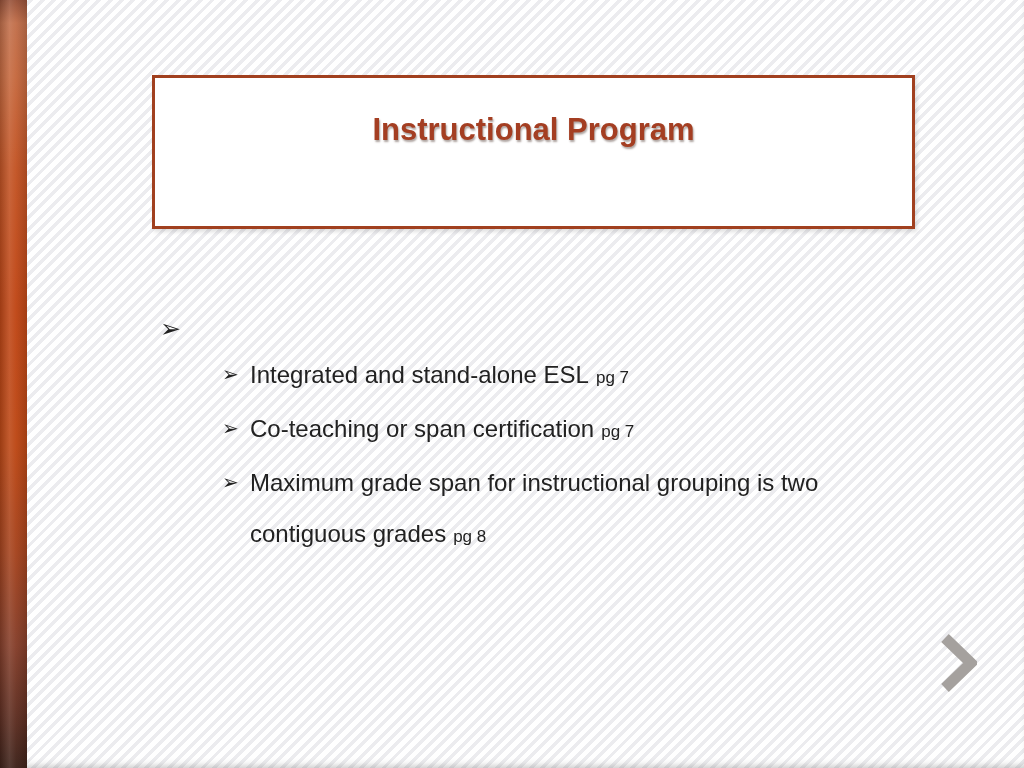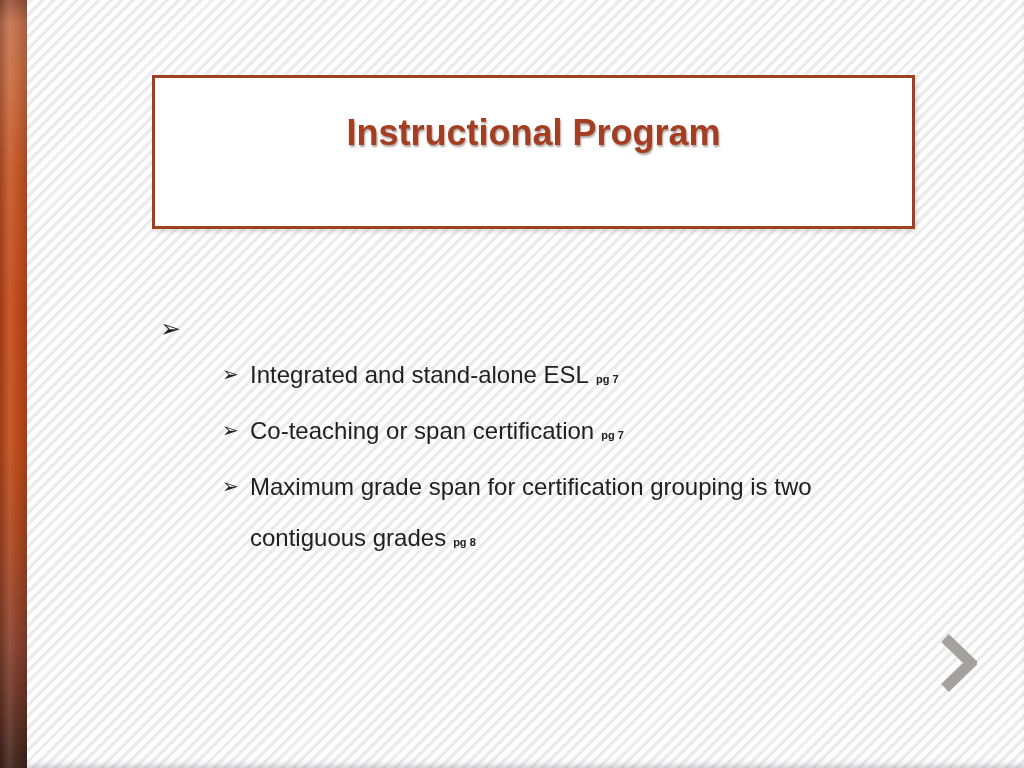--- a/index.html
+++ b/index.html
@@ -52,21 +52,21 @@
     left: 152px; top: 75px;
     width: 757px; height: 148px;
     background: #ffffff;
     border: 3px solid #a1401f;
     box-shadow: 2px 3px 4px rgba(0,0,0,0.12);
   }
   .title-text {
     margin: 0;
     margin-top: 34px;
     text-align: center;
-    font-size: 36px;
+    font-size: 31px;
     font-weight: 700;
     letter-spacing: 0px;
     color: #a43e22;
     text-shadow: 1px 2px 2px rgba(50,25,15,0.40);
   }
 
   
   .content {
     position: absolute;
     left: 160px; top: 311px;
@@ -95,23 +95,22 @@
     line-height: 51px;
   }
   .l2-item .bullet {
     width: 28px;
     font-size: 20px;
     line-height: 51px;
     flex: 0 0 auto;
   }
   .l2-text { max-width: 660px; }
   .page-ref {
-    font-size: 11px;
+    font-size: 17px;
     margin-left: 7px;
-    font-weight: bold;
   }
 
   
   .next-chevron {
     position: absolute;
     left: 941px; top: 634px;
     width: 36px; height: 58px;
     cursor: pointer;
   }
 </style>
@@ -139,21 +138,21 @@
         <span class="l2-text"><span>Integrated and stand-alone ESL</span><span class="page-ref">pg 7</span></span>
       </div>
 
       <div class="l2-item">
         <span class="bullet">➢</span>
         <span class="l2-text"><span>Co-teaching or span certification</span><span class="page-ref">pg 7</span></span>
       </div>
 
       <div class="l2-item">
         <span class="bullet">➢</span>
-        <span class="l2-text"><span>Maximum grade span for certification grouping is two contiguous grades</span><span class="page-ref">pg 8</span></span>
+        <span class="l2-text"><span>Maximum grade span for instructional grouping is two contiguous grades</span><span class="page-ref">pg 8</span></span>
       </div>
 
     </div>
   </div>
 
   <div class="next-chevron">
     <svg width="36" height="58" viewBox="0 0 36 58" xmlns="http://www.w3.org/2000/svg">
       <polyline points="4,4 30,29 4,54" fill="none" stroke="#a5a19e" stroke-width="11" stroke-linecap="butt" stroke-linejoin="miter"></polyline>
     </svg>
   </div>

